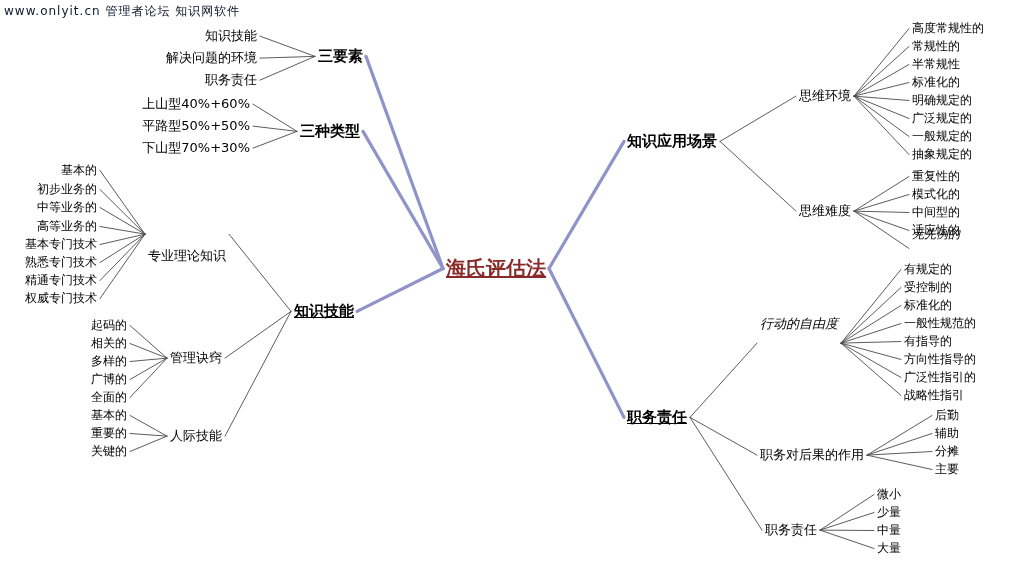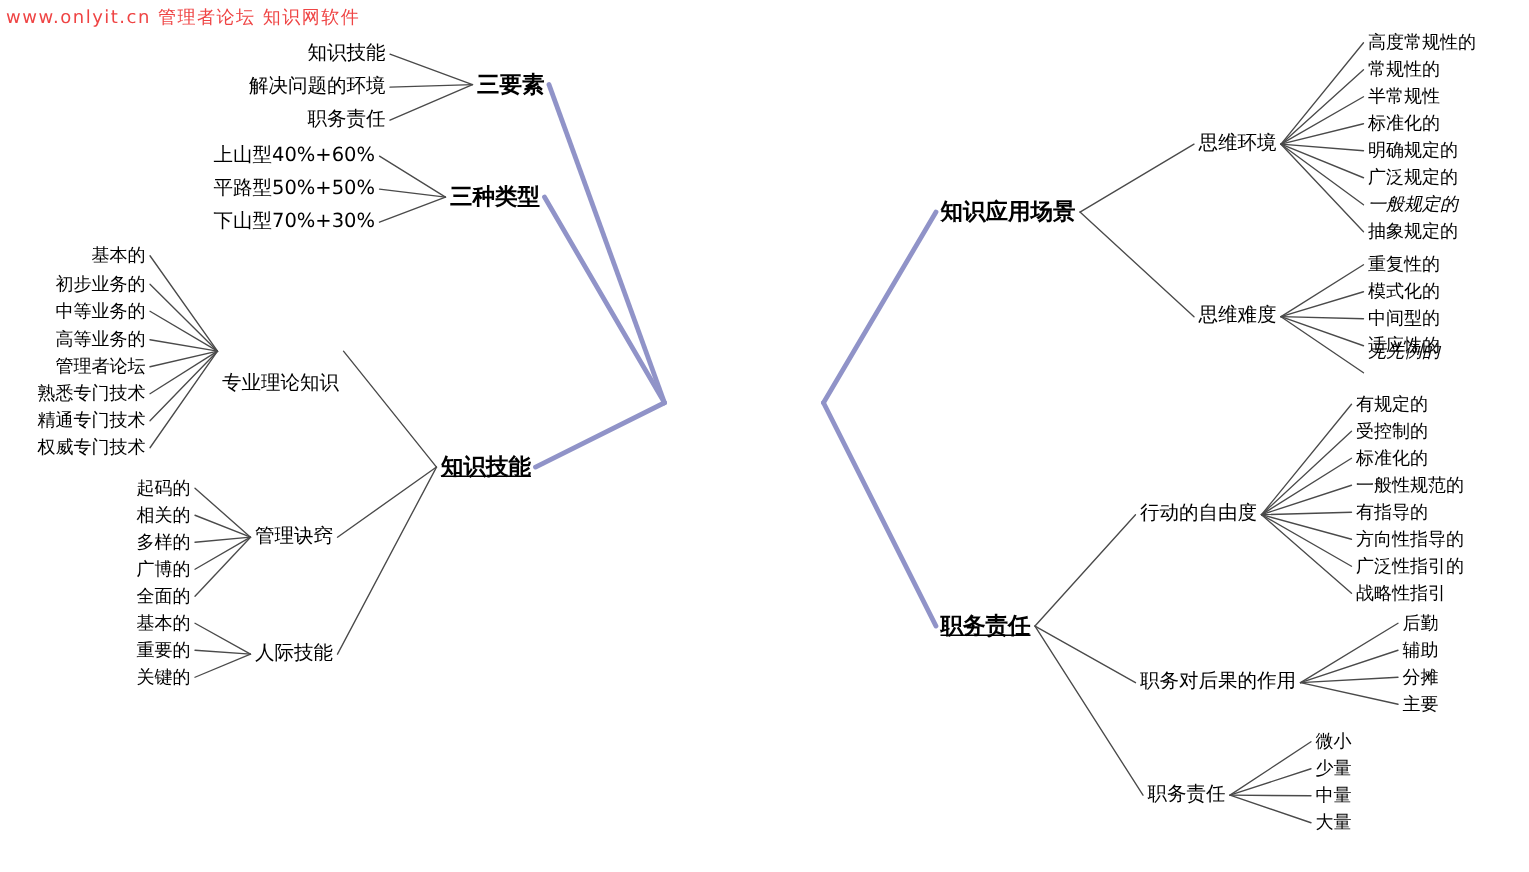--- a/index.html
+++ b/index.html
@@ -94,36 +94,37 @@
       <line x1="867" y1="455.125" x2="932" y2="415.5" stroke="#4a4a4a" stroke-width="0.9" stroke-linecap="round"></line>
       <line x1="867" y1="455.125" x2="932" y2="433.5" stroke="#4a4a4a" stroke-width="0.9" stroke-linecap="round"></line>
       <line x1="867" y1="455.125" x2="932" y2="451.5" stroke="#4a4a4a" stroke-width="0.9" stroke-linecap="round"></line>
       <line x1="867" y1="455.125" x2="932" y2="469.5" stroke="#4a4a4a" stroke-width="0.9" stroke-linecap="round"></line>
       <line x1="690" y1="417.375" x2="762" y2="530.125" stroke="#4a4a4a" stroke-width="0.9" stroke-linecap="round"></line>
       <line x1="820" y1="530.125" x2="874" y2="494.5" stroke="#4a4a4a" stroke-width="0.9" stroke-linecap="round"></line>
       <line x1="820" y1="530.125" x2="874" y2="512.5" stroke="#4a4a4a" stroke-width="0.9" stroke-linecap="round"></line>
       <line x1="820" y1="530.125" x2="874" y2="530.5" stroke="#4a4a4a" stroke-width="0.9" stroke-linecap="round"></line>
       <line x1="820" y1="530.125" x2="874" y2="548.5" stroke="#4a4a4a" stroke-width="0.9" stroke-linecap="round"></line>
     </svg>
-  <div class="watermark" style="color: #ef4444;">www.onlyit.cn  管理者论坛  知识网软件</div>
+  <div class="watermark" style="color: #0f172a;">www.onlyit.cn  管理者论坛  知识网软件</div>
+<div class="node center underline" style="top: 256px; left: 446px; color: rgb(139, 42, 42);">海氏评估法</div>
     <div class="node main" style="top: 47px; left: 318px;">三要素</div>
     <div class="node mid" style="top: 28px; right: 762px;">知识技能</div>
     <div class="node mid" style="top: 50px; right: 762px;">解决问题的环境</div>
     <div class="node mid" style="top: 72px; right: 762px;">职务责任</div>
     <div class="node main" style="top: 122px; left: 300px; text-align: right;">三种类型</div>
     <div class="node mid" style="top: 96px; right: 769px;">上山型40%+60%</div>
     <div class="node mid" style="top: 118px; right: 769px;">平路型50%+50%</div>
     <div class="node mid" style="top: 140px; right: 769px;">下山型70%+30%</div>
     <div class="node main underline" style="top: 302px; left: 294px;">知识技能</div>
     <div class="node mid" style="top: 226px; left: 148px; margin-top: 22px;">专业理论知识</div>
     <div class="node leaf" style="top: 163px; right: 922px;">基本的</div>
     <div class="node leaf" style="top: 182px; right: 922px;">初步业务的</div>
     <div class="node leaf" style="top: 200px; right: 922px;">中等业务的</div>
     <div class="node leaf" style="top: 219px; right: 922px;">高等业务的</div>
-    <div class="node leaf" style="top: 237px; right: 922px;">管理者论坛</div>
+    <div class="node leaf" style="top: 237px; right: 922px;">基本专门技术</div>
     <div class="node leaf" style="top: 255px; right: 922px;">熟悉专门技术</div>
     <div class="node leaf" style="top: 273px; right: 922px;">精通专门技术</div>
     <div class="node leaf" style="top: 291px; right: 922px;">权威专门技术</div>
     <div class="node mid" style="top: 350px; left: 170px;">管理诀窍</div>
     <div class="node leaf" style="top: 318px; right: 892px;">起码的</div>
     <div class="node leaf" style="top: 336px; right: 892px;">相关的</div>
     <div class="node leaf" style="top: 354px; right: 892px;">多样的</div>
     <div class="node leaf" style="top: 372px; right: 892px;">广博的</div>
     <div class="node leaf" style="top: 390px; right: 892px;">全面的</div>
     <div class="node mid" style="top: 428px; left: 170px;">人际技能</div>
@@ -131,30 +132,30 @@
     <div class="node leaf" style="top: 426px; right: 892px;">重要的</div>
     <div class="node leaf" style="top: 444px; right: 892px;">关键的</div>
     <div class="node main" style="top: 132px; left: 627px;">知识应用场景</div>
     <div class="node mid" style="top: 88px; left: 799px;">思维环境</div>
     <div class="node leaf" style="top: 21px; left: 912px;">高度常规性的</div>
     <div class="node leaf" style="top: 39px; left: 912px;">常规性的</div>
     <div class="node leaf" style="top: 57px; left: 912px;">半常规性</div>
     <div class="node leaf" style="top: 75px; left: 912px;">标准化的</div>
     <div class="node leaf" style="top: 93px; left: 912px;">明确规定的</div>
     <div class="node leaf" style="top: 111px; left: 912px;">广泛规定的</div>
-    <div class="node leaf" style="top: 129px; left: 912px; font-style: italic;">一般规定的</div>
+    <div class="node leaf" style="top: 129px; left: 912px;">一般规定的</div>
     <div class="node leaf" style="top: 147px; left: 912px;">抽象规定的</div>
     <div class="node mid" style="top: 203px; left: 799px;">思维难度</div>
     <div class="node leaf" style="top: 169px; left: 912px;">重复性的</div>
     <div class="node leaf" style="top: 187px; left: 912px;">模式化的</div>
     <div class="node leaf" style="top: 205px; left: 912px;">中间型的</div>
     <div class="node leaf" style="top: 223px; left: 912px;">适应性的</div>
     <div class="node leaf" style="top: 227px; left: 912px; font-style: italic;">无先例的</div>
     <div class="node main underline" style="top: 408px; left: 627px;">职务责任</div>
-    <div class="node mid" style="top: 335px; left: 760px;">行动的自由度</div>
+    <div class="node mid" style="top: 316px; left: 760px; font-style: italic;">行动的自由度</div>
     <div class="node leaf" style="top: 262px; left: 904px;">有规定的</div>
     <div class="node leaf" style="top: 280px; left: 904px;">受控制的</div>
     <div class="node leaf" style="top: 298px; left: 904px;">标准化的</div>
     <div class="node leaf" style="top: 316px; left: 904px;">一般性规范的</div>
     <div class="node leaf" style="top: 334px; left: 904px;">有指导的</div>
     <div class="node leaf" style="top: 352px; left: 904px;">方向性指导的</div>
     <div class="node leaf" style="top: 370px; left: 904px;">广泛性指引的</div>
     <div class="node leaf" style="top: 388px; left: 904px;">战略性指引</div>
     <div class="node mid" style="top: 447px; left: 760px;">职务对后果的作用</div>
     <div class="node leaf" style="top: 408px; left: 935px;">后勤</div>

